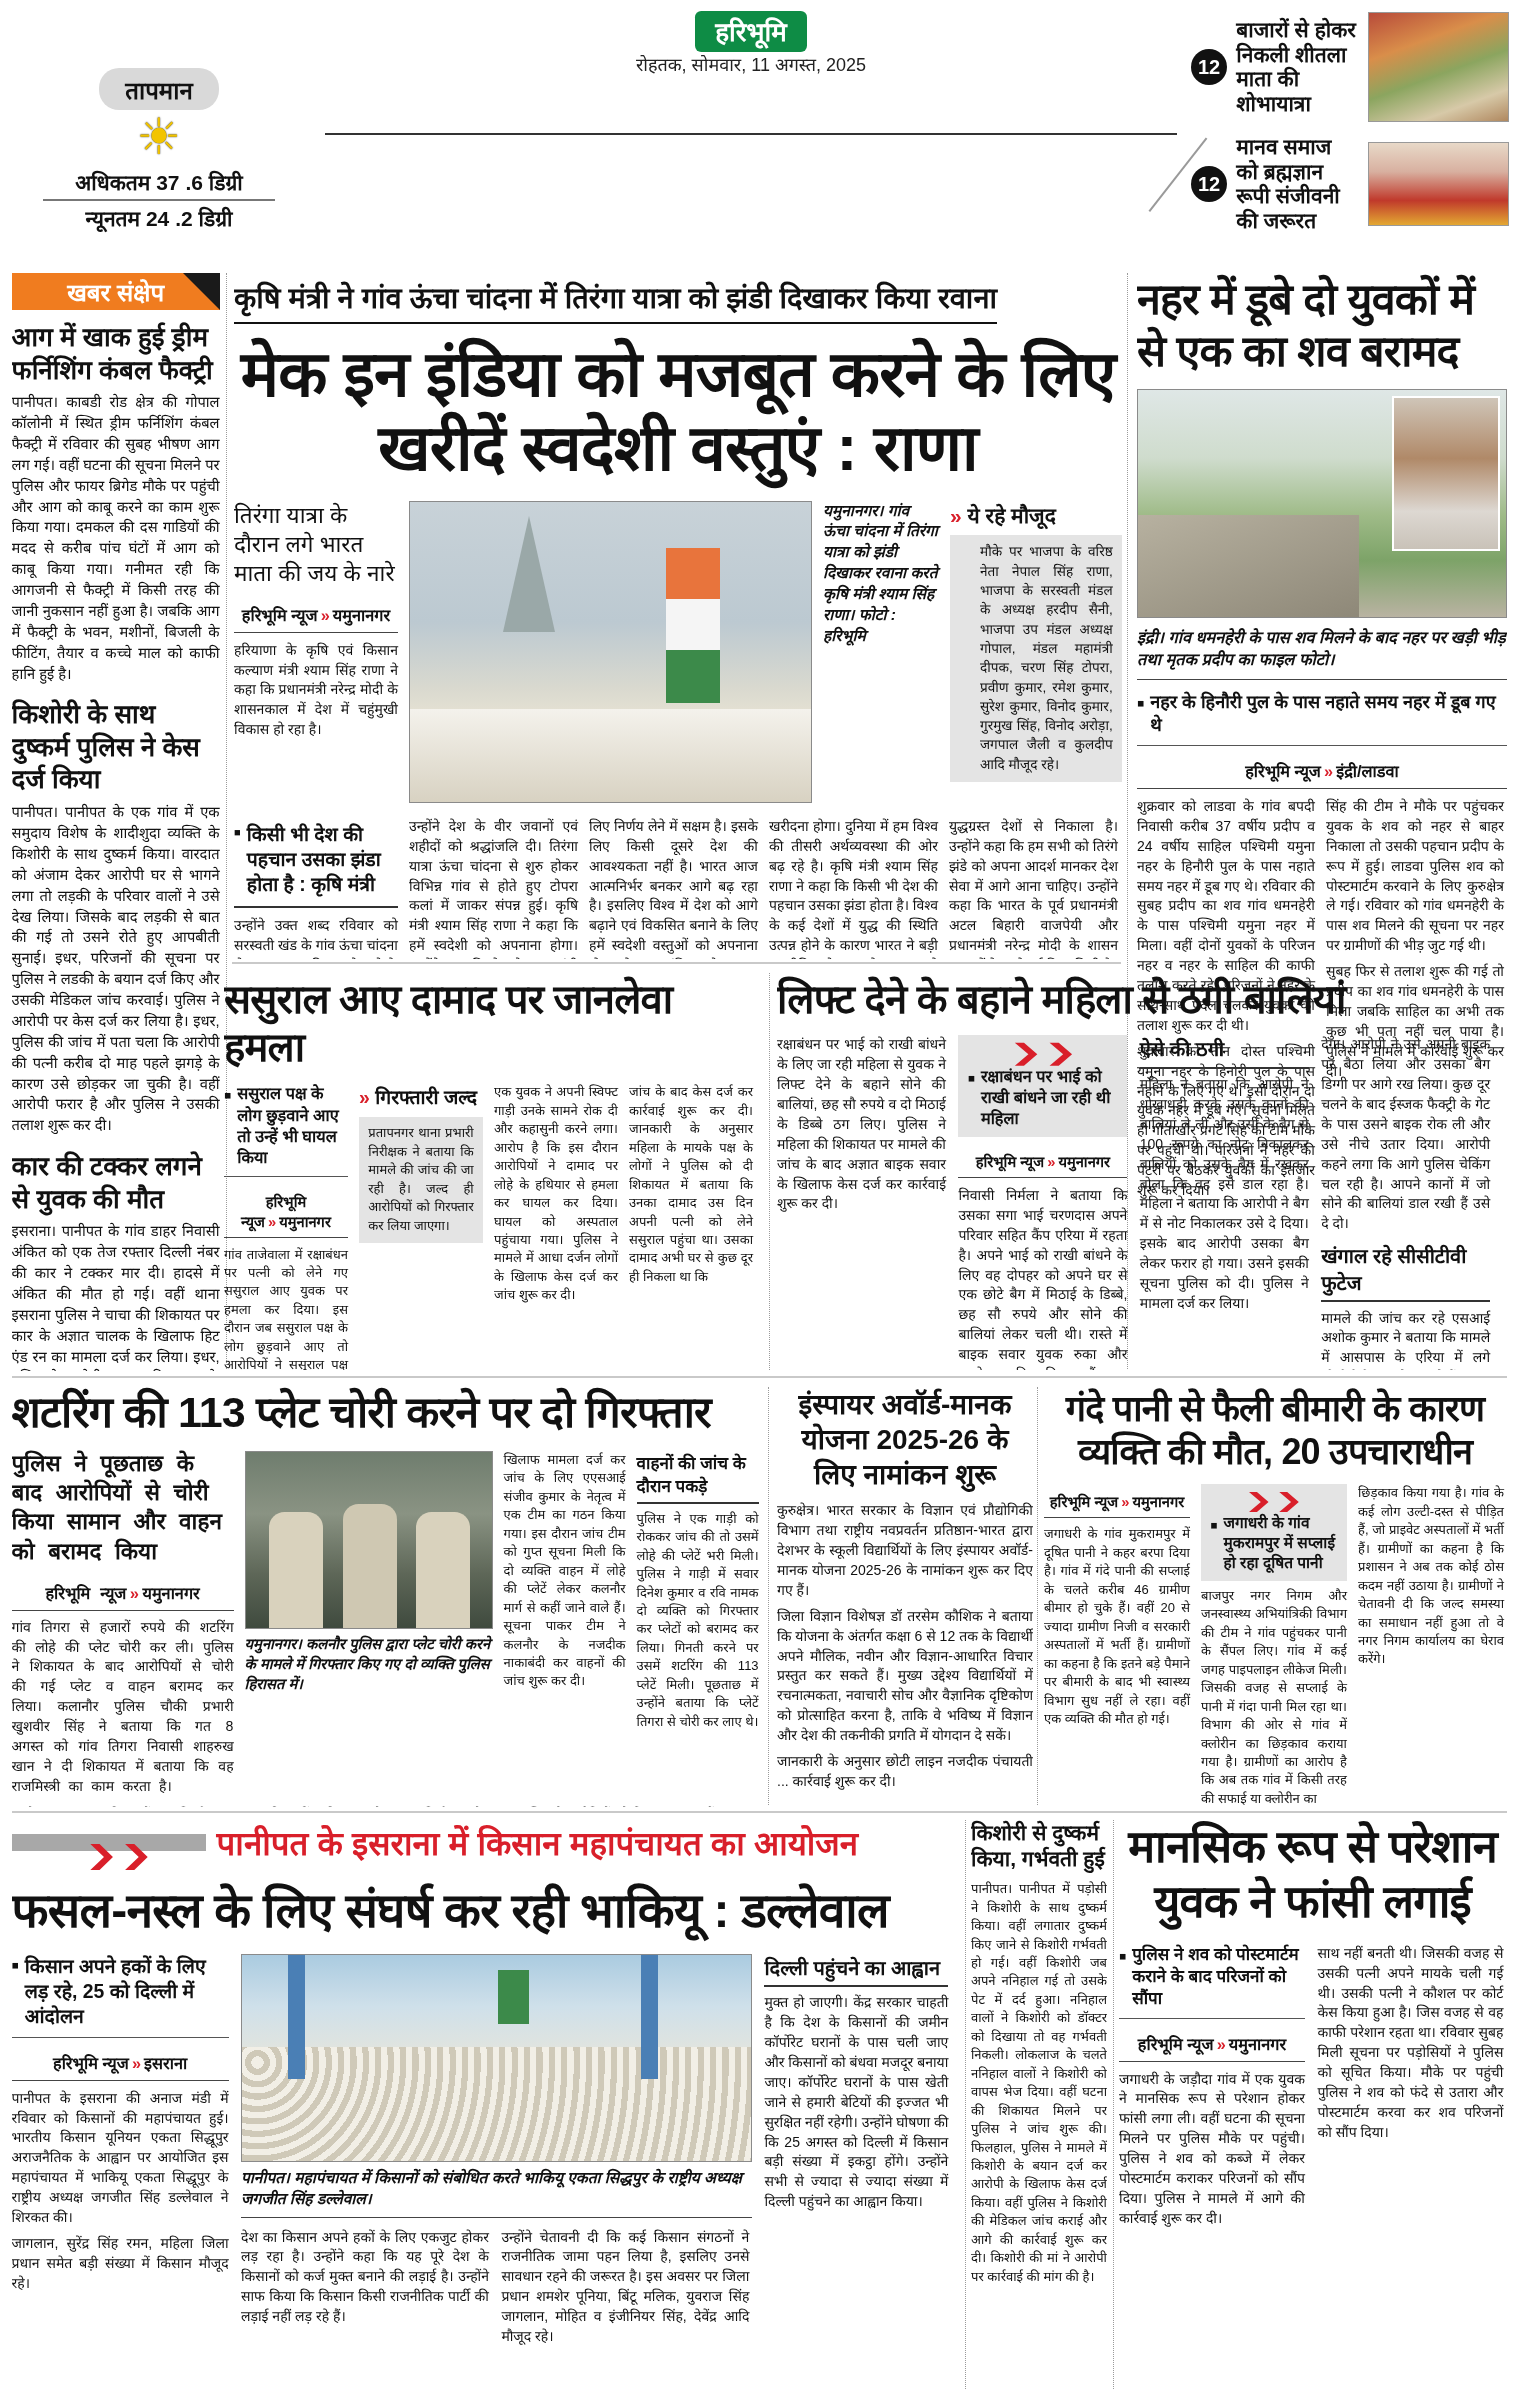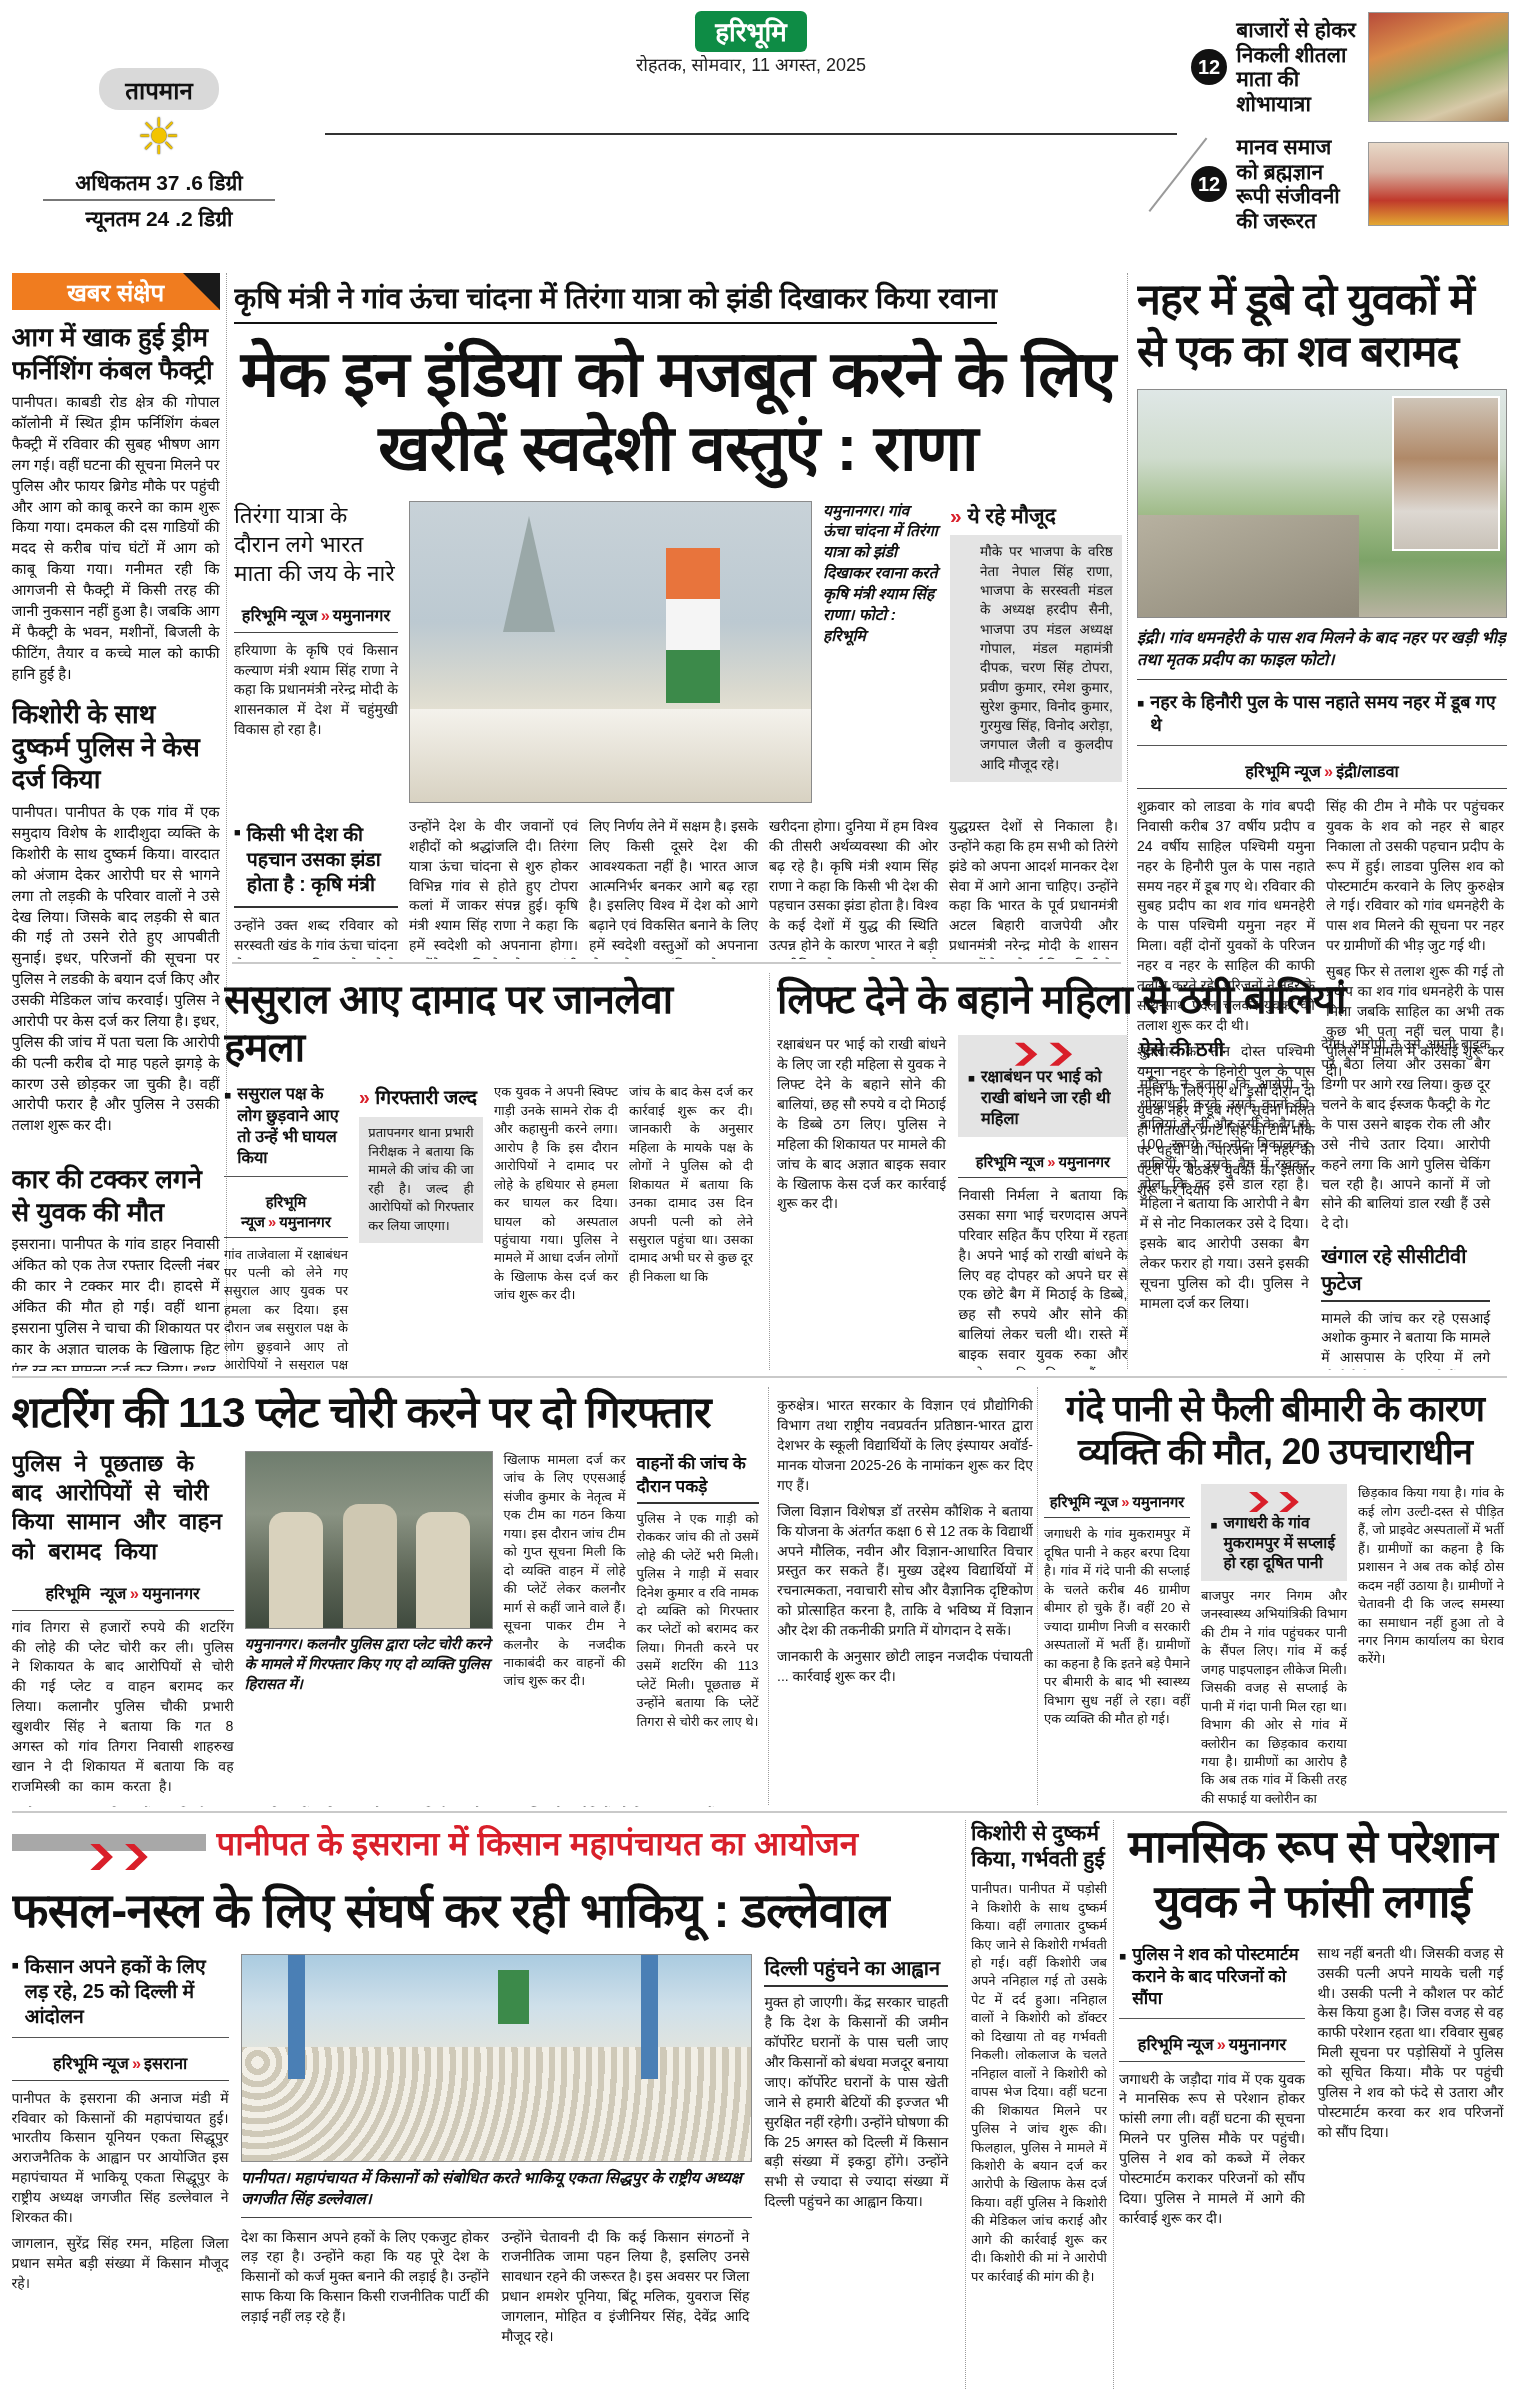--- a/index.html
+++ b/index.html
@@ -100,21 +100,21 @@
     <div style="margin-top:11px;">
       <div class="hl-sm">आग में खाक हुई ड्रीम फर्निशिंग कंबल फैक्ट्री</div>
       <div class="body-t" style="font-size:14.7px; margin-top:6.2px;">पानीपत। काबडी रोड क्षेत्र की गोपाल कॉलोनी में स्थित ड्रीम फर्निशिंग कंबल फैक्ट्री में रविवार की सुबह भीषण आग लग गई। वहीं घटना की सूचना मिलने पर पुलिस और फायर ब्रिगेड मौके पर पहुंची और आग को काबू करने का काम शुरू किया गया। दमकल की दस गाडियों की मदद से करीब पांच घंटों में आग को काबू किया गया। गनीमत रही कि आगजनी से फैक्ट्री में किसी तरह की जानी नुकसान नहीं हुआ है। जबकि आग में फैक्ट्री के भवन, मशीनों, बिजली के फीटिंग, तैयार व कच्चे माल को काफी हानि हुई है।</div>
     </div>
 
     <div style="margin-top:14px;">
       <div class="hl-sm">किशोरी के साथ दुष्कर्म पुलिस ने केस दर्ज किया</div>
       <div class="body-t" style="font-size:14.7px; margin-top:6.2px;">पानीपत। पानीपत के एक गांव में एक समुदाय विशेष के शादीशुदा व्यक्ति के किशोरी के साथ दुष्कर्म किया। वारदात को अंजाम देकर आरोपी घर से भागने लगा तो लड़की के परिवार वालों ने उसे देख लिया। जिसके बाद लड़की से बात की गई तो उसने रोते हुए आपबीती सुनाई। इधर, परिजनों की सूचना पर पुलिस ने लडकी के बयान दर्ज किए और उसकी मेडिकल जांच करवाई। पुलिस ने आरोपी पर केस दर्ज कर लिया है। इधर, पुलिस की जांच में पता चला कि आरोपी की पत्नी करीब दो माह पहले झगड़े के कारण उसे छोड़कर जा चुकी है। वहीं आरोपी फरार है और पुलिस ने उसकी तलाश शुरू कर दी।</div>
     </div>
 
-    <div style="margin-top:27px;">
+    <div style="margin-top:14px;">
       <div class="hl-sm">कार की टक्कर लगने से युवक की मौत</div>
       <div class="body-t" style="font-size:14.7px; margin-top:6.2px;">इसराना। पानीपत के गांव डाहर निवासी अंकित को एक तेज रफ्तार दिल्ली नंबर की कार ने टक्कर मार दी। हादसे में अंकित की मौत हो गई। वहीं थाना इसराना पुलिस ने चाचा की शिकायत पर कार के अज्ञात चालक के खिलाफ हिट एंड रन का मामला दर्ज कर लिया। इधर, पुलिस ने आरोपी चालक की तलाश के लिए आसपास के क्षेत्र में लगे सीसीटीवी फुटेज खंगालने शुरू कर दिए हैं। जल्द ही आरोपी चालक को काबू कर मामले में आगे की कार्रवाई की जाएगी। मामले की जांच शुरू कर दी गई है।</div>
     </div>
   </div>
 
   <div class="abs" style="left:234px; top:277px; width:888px; height:682px; overflow:hidden;">
     <div style="text-align:left;"><span class="kicker">कृषि मंत्री ने गांव ऊंचा चांदना में तिरंगा यात्रा को झंडी दिखाकर किया रवाना</span></div>
     <div class="hl-xl" style="margin-top:12.4px;">मेक इन इंडिया को मजबूत करने के लिए खरीदें स्वदेशी वस्तुएं : राणा</div>
 
     <div class="flexrow" style="gap:11px; margin-top:15.5px; height:304px;">
@@ -261,20 +261,21 @@
       </div>
     </div>
     <div class="flexrow" style="gap:15.5px; margin-top:7.7px;">
       <div class="col body-t" style="width:240px; font-size:12.8px;">उसने आजकल गांव तिगरा में राज मिस्त्री का काम लिया हुआ है। गत सात अगस्त शाम को वह</div>
       <div class="col body-t" style="width:240px; font-size:12.8px;">की शटरिंग की 113 प्लेट गायब मिली। उसने तुरंत पुलिस को शिकायत दी। पुलिस ने अज्ञात के</div>
       <div class="col body-t" style="width:232px; font-size:12.8px;">पुलिस ने आरोपियों को गिरफ्तार कर उन्हें अदालत में पेश कर कार्रवाई शुरू कर दी।</div>
     </div>
   </div>
 
   <div class="abs" style="left:777px; top:1387px; width:256px; height:420px; overflow:hidden;">
+    <div class="hl-sm" style="text-align:center; font-size:28px;">इंस्पायर अवॉर्ड-मानक योजना 2025-26 के लिए नामांकन शुरू</div>
     <div class="body-t" style="margin-top:9.3px;">
       <p>कुरुक्षेत्र। भारत सरकार के विज्ञान एवं प्रौद्योगिकी विभाग तथा राष्ट्रीय नवप्रवर्तन प्रतिष्ठान-भारत द्वारा देशभर के स्कूली विद्यार्थियों के लिए इंस्पायर अवॉर्ड-मानक योजना 2025-26 के नामांकन शुरू कर दिए गए हैं।</p>
       <p>जिला विज्ञान विशेषज्ञ डॉ तरसेम कौशिक ने बताया कि योजना के अंतर्गत कक्षा 6 से 12 तक के विद्यार्थी अपने मौलिक, नवीन और विज्ञान-आधारित विचार प्रस्तुत कर सकते हैं। मुख्य उद्देश्य विद्यार्थियों में रचनात्मकता, नवाचारी सोच और वैज्ञानिक दृष्टिकोण को प्रोत्साहित करना है, ताकि वे भविष्य में विज्ञान और देश की तकनीकी प्रगति में योगदान दे सकें।</p>
       <p>जानकारी के अनुसार छोटी लाइन नजदीक पंचायती ... कार्रवाई शुरू कर दी।</p>
     </div>
   </div>
 
   <div class="abs" style="left:1044px; top:1387px; width:462px; height:420px; overflow:hidden;">
     <div class="hl-md" style="font-size:36px; text-align:center;">गंदे पानी से फैली बीमारी के कारण व्यक्ति की मौत, 20 उपचाराधीन</div>
     <div class="flexrow" style="gap:11px; margin-top:11px;">

